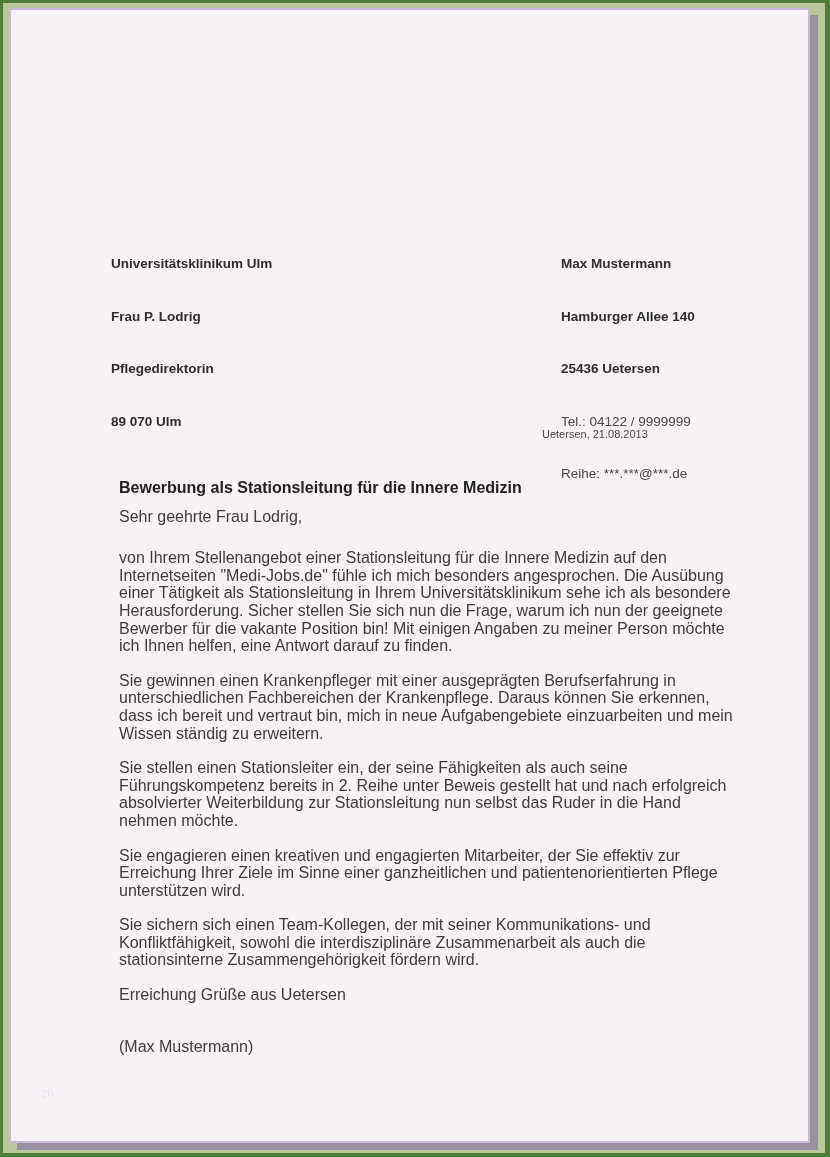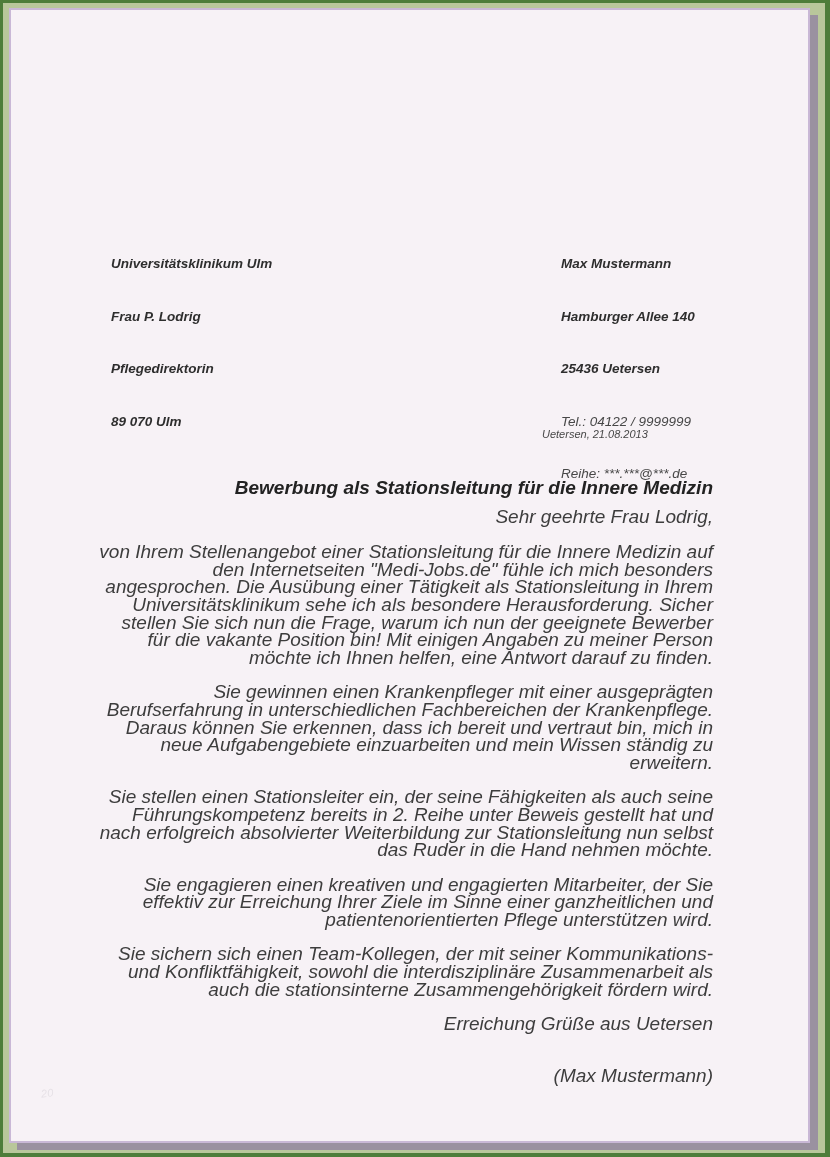--- a/index.html
+++ b/index.html
@@ -12,21 +12,20 @@
     overflow: hidden;
   }
   .frame {
     position: absolute;
     inset: 0;
     border-style: solid;
     border-color: #4e7d3a;
     border-width: 3px 5px 4px 3px;
     background: #b9c79b;
     box-sizing: border-box;
-    font-style: italic;
   }
   .page {
     position: absolute;
     left: 6px;
     top: 5px;
     right: 15px;
     bottom: 10px;
     background: #f7f2f6;
     border: 2px solid #c9b8d6;
     box-shadow: 8px 7px 0 #9a91a0;
@@ -44,33 +43,32 @@
   .recipient { left: 100px; top: 210px; }
   .sender    { left: 550px; top: 210px; }
   .dateline {
     position: absolute;
     left: 531px; top: 418px;
     font-size: 11px;
     color: #474747;
   }
   .letter-body {
     position: absolute;
-    left: 86px; top: 469px;
+    left: 108px; top: 469px;
     width: 616px;
-    font-size: 19px;
+    font-size: 16px;
     line-height: 17.6px;
     color: #3d3d3d;
-    text-align: right;
   }
   .subject {
     font-weight: bold;
     color: #222;
     margin: 0 0 11px 0;
   }
-  .salutation { margin: 0 0 18px 0; }
+  .salutation { margin: 0 0 24px 0; }
   .para { margin: 0 0 17px 0; }
   .closing { margin: 17px 0 0 0; }
   .signature { margin: 34px 0 0 0; }
   .corner-mark {
     position: absolute;
     left: 30px; bottom: 42px;
     font-size: 11px;
     color: rgba(90, 80, 95, 0.10);
     transform: rotate(-8deg);
   }

